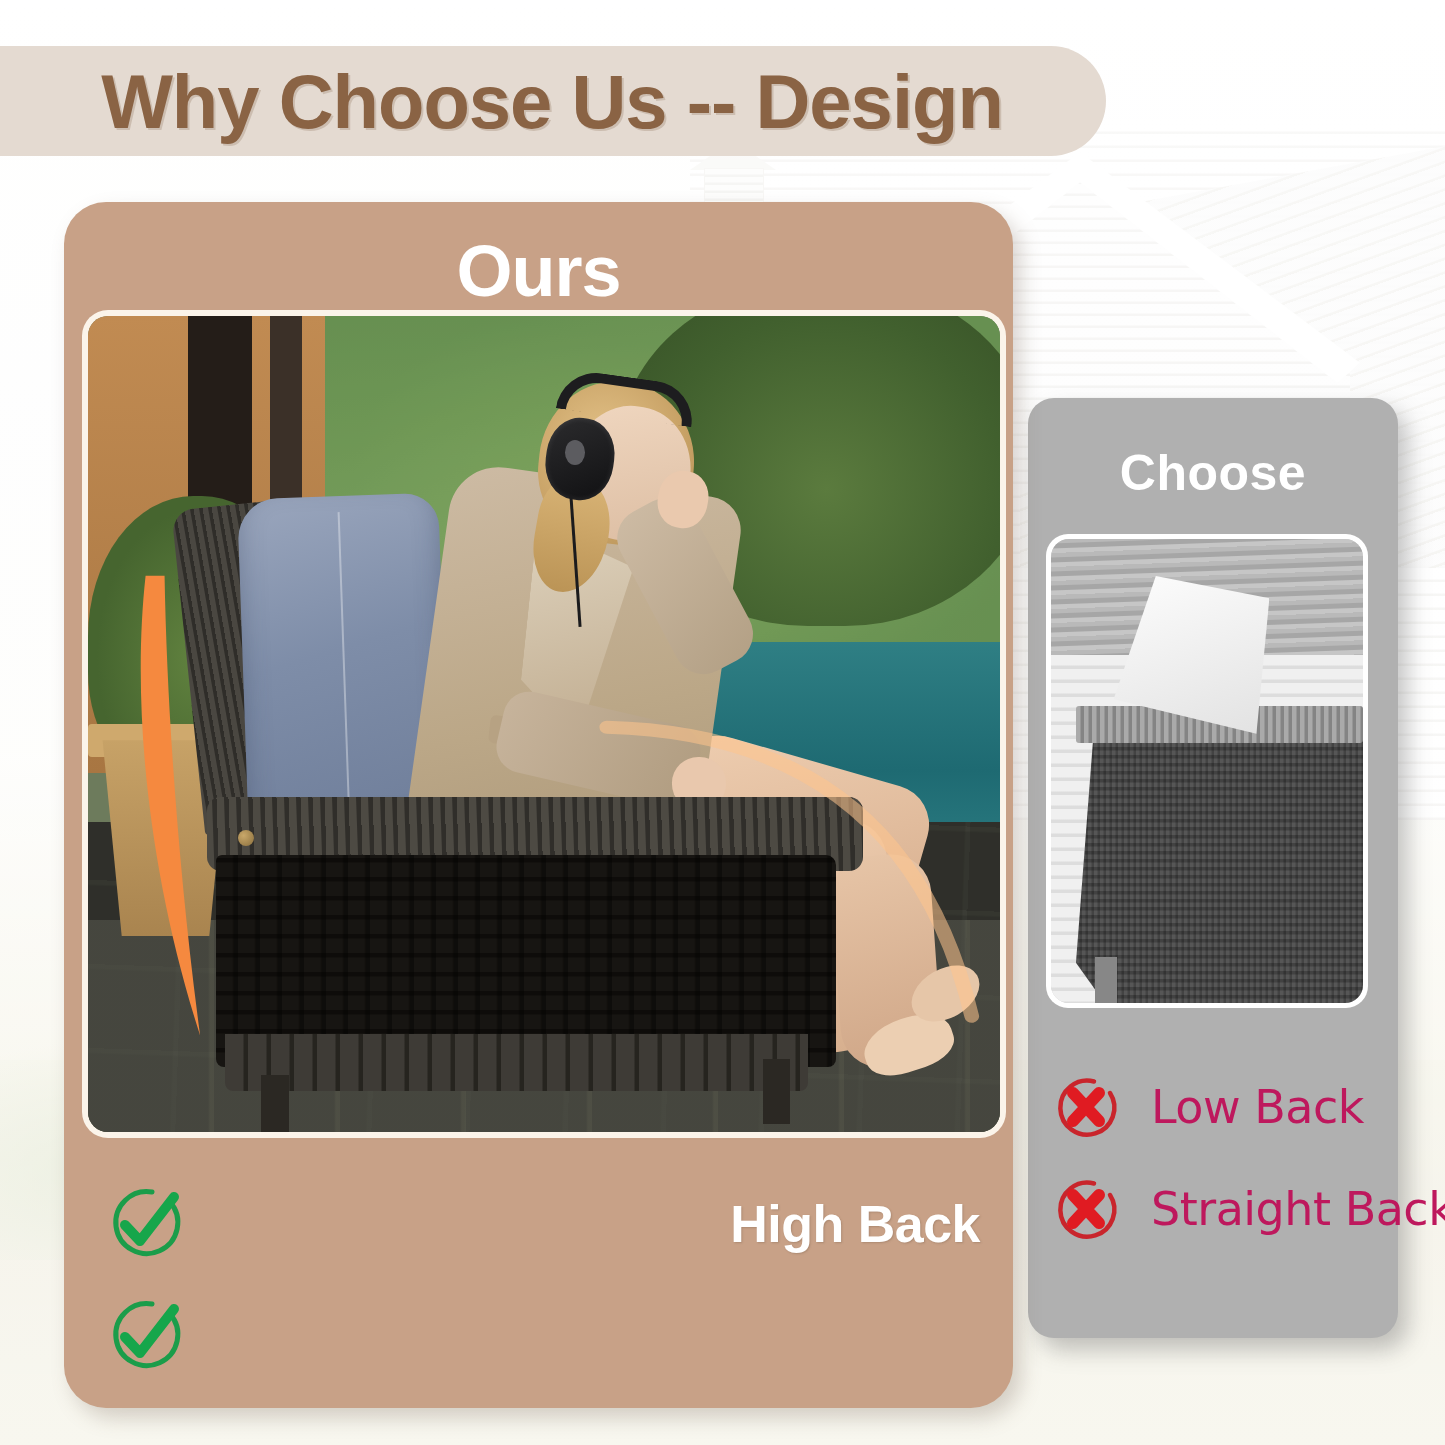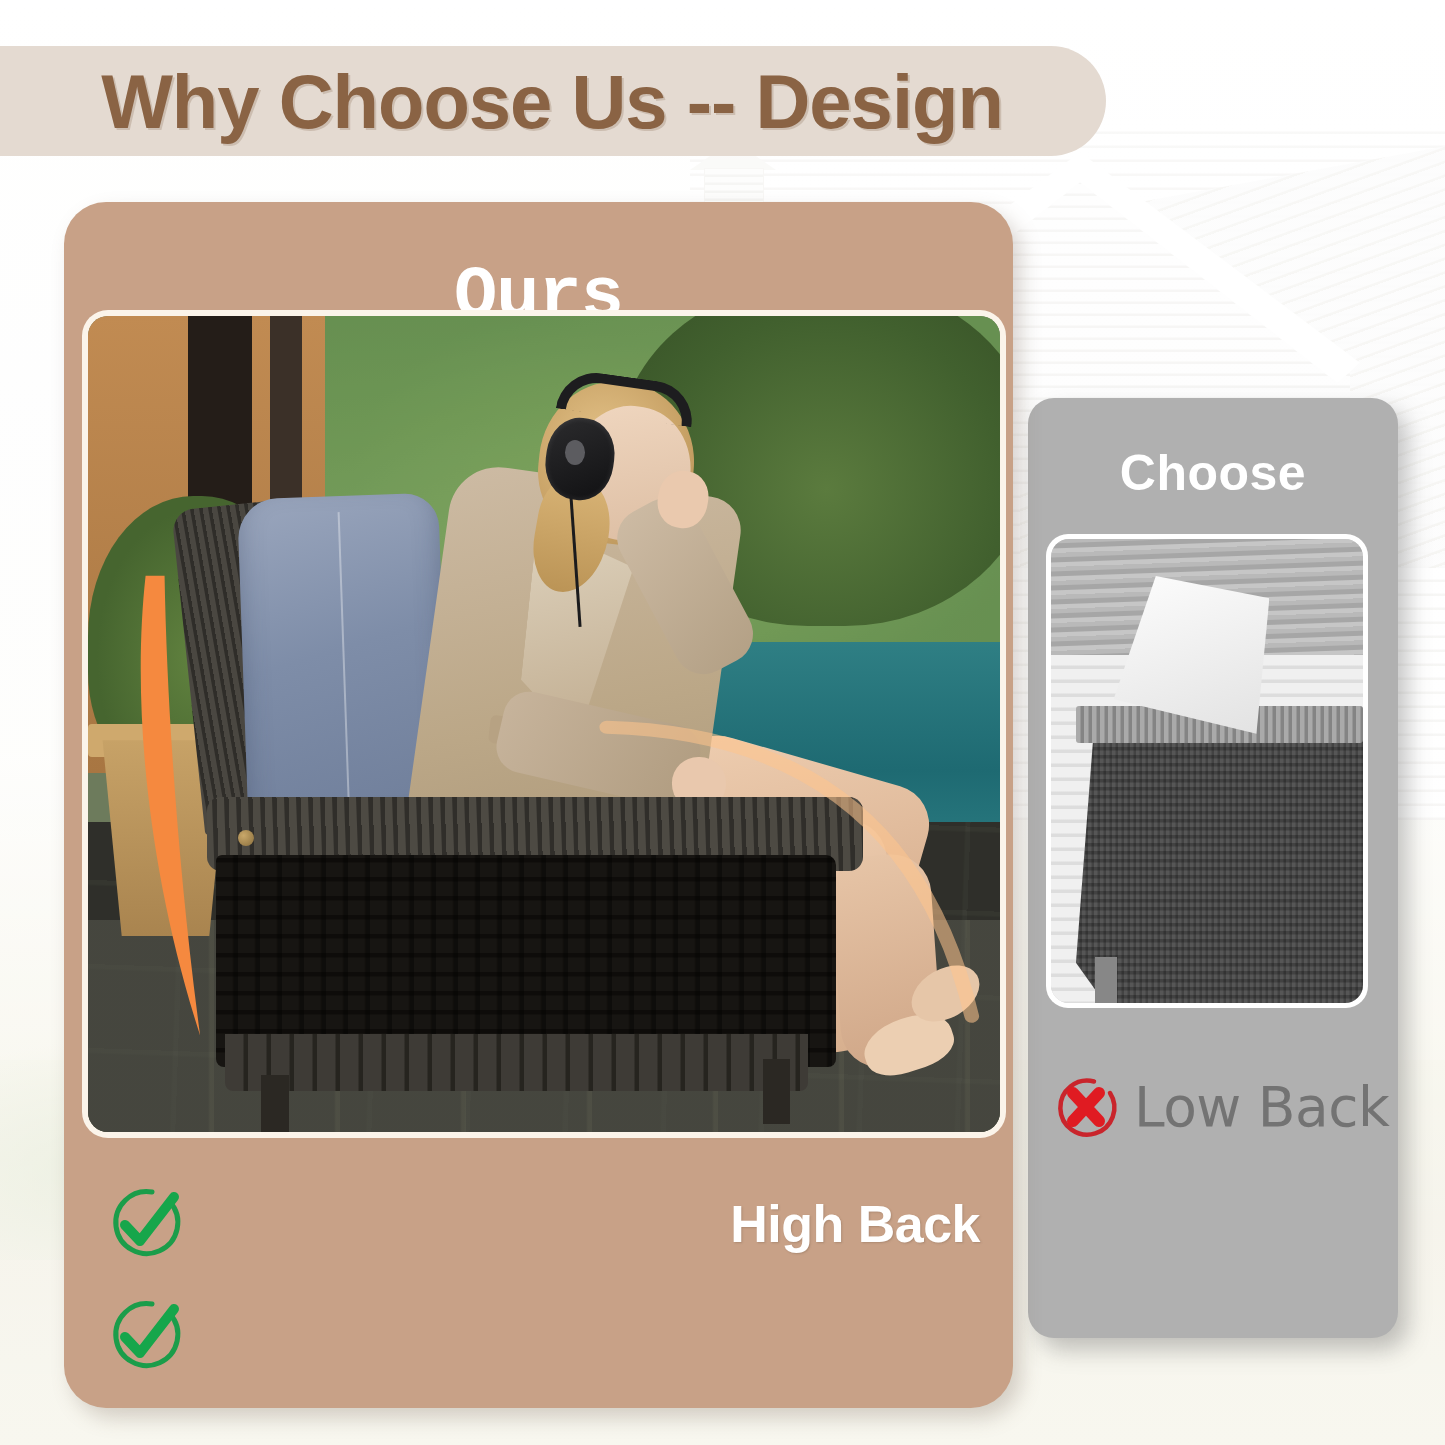--- a/index.html
+++ b/index.html
@@ -71,30 +71,30 @@
       background:repeating-linear-gradient(90deg,#aaaaaa 0px,#aaaaaa 4px,#848484 5px,#848484 8px);
       border-radius:3px;}
   .gp-cushion{position:absolute;left:18%;top:8%;width:52%;height:34%;
       background:linear-gradient(160deg,#fdfdfd,#e2e2e2);
       clip-path:polygon(30% 0%,100% 14%,92% 100%,4% 78%);}
   .gp-leg{position:absolute;left:14%;bottom:0;width:7%;height:10%;background:#878787;}
 
   .others-list{position:absolute;left:1046px;top:1056px;width:350px;}
   .oitem{display:flex;align-items:center;height:102px;}
   .oicon{width:72px;height:72px;flex:0 0 72px;position:relative;margin-left:4px;}
-  .olabel{font-size:55px;color:#737373;margin-left:12px;white-space:nowrap;
+  .olabel{font-size:46px;color:#be185d;margin-left:29px;white-space:nowrap;
       font-family:"DejaVu Sans", sans-serif;letter-spacing:-.5px;}
 
   
   .ours-panel{position:absolute;left:64px;top:202px;width:949px;height:1206px;
       background:#c8a187;border-radius:42px;
       box-shadow:8px 10px 20px rgba(120,100,85,.28);}
   .ours-title{position:absolute;left:0;top:28px;width:100%;text-align:center;
-      font-family:Liberation Mono, monospace;
-      font-weight:bold;font-size:72px;color:#ffffff;letter-spacing:-1px;margin-top:26px;}
+      font-family:Liberation Sans, sans-serif;
+      font-weight:bold;font-size:72px;color:#ffffff;letter-spacing:-1px;}
   .ours-photo{position:absolute;left:82px;top:310px;width:924px;height:828px;
       background:#fbf4ea;border-radius:26px;padding:6px;box-sizing:border-box;}
   .ours-photo-inner{position:relative;width:100%;height:100%;border-radius:20px;
       overflow:hidden;background:#6d7b5c;}
 
   
   .sc-wall{position:absolute;left:0;top:0;width:26%;height:56%;
       background:linear-gradient(180deg,#c18b52,#a87642);}
   .sc-door{position:absolute;left:11%;top:0;width:7%;height:44%;background:#241d18;}
   .sc-post{position:absolute;left:20%;top:0;width:3.5%;height:46%;background:#3b3028;}
@@ -257,20 +257,29 @@
     <div class="oitem">
       <div class="oicon">
         <svg viewBox="0 0 72 72" width="72" height="72">
           <path d="M60 22 A27 27 0 1 1 44 10.5" fill="none" stroke="#c9252c" stroke-width="4.5" stroke-linecap="round"></path>
           <path d="M23 22 L49 50 M49 22 L23 50" fill="none" stroke="#e01b22" stroke-width="12" stroke-linecap="round"></path>
         </svg>
       </div>
       <div class="olabel">Low Back</div>
     </div>
 
+    <div class="oitem">
+      <div class="oicon">
+        <svg viewBox="0 0 72 72" width="72" height="72">
+          <path d="M60 22 A27 27 0 1 1 44 10.5" fill="none" stroke="#c9252c" stroke-width="4.5" stroke-linecap="round"></path>
+          <path d="M23 22 L49 50 M49 22 L23 50" fill="none" stroke="#e01b22" stroke-width="12" stroke-linecap="round"></path>
+        </svg>
+      </div>
+      <div class="olabel">Straight Back</div>
+    </div>
 
   </div>
 
   <div class="ours-panel">
     <div class="ours-title">Ours</div>
   </div>
 
   <div class="ours-photo">
     <div class="ours-photo-inner">
       <div class="sc-hedge"></div>

